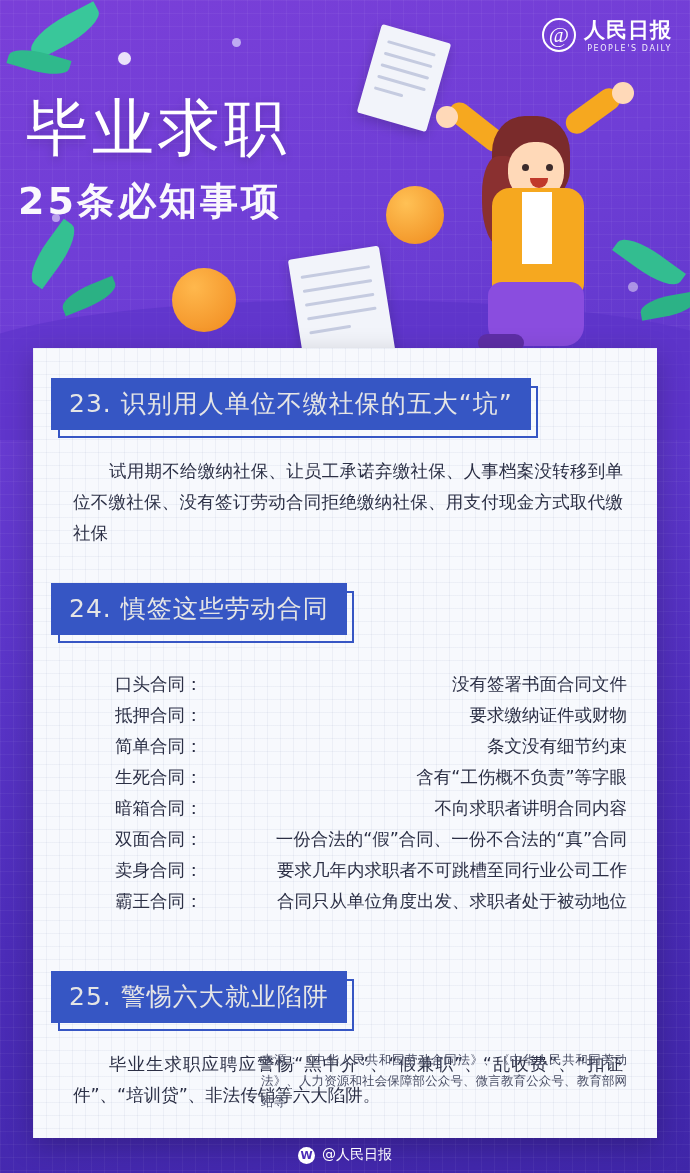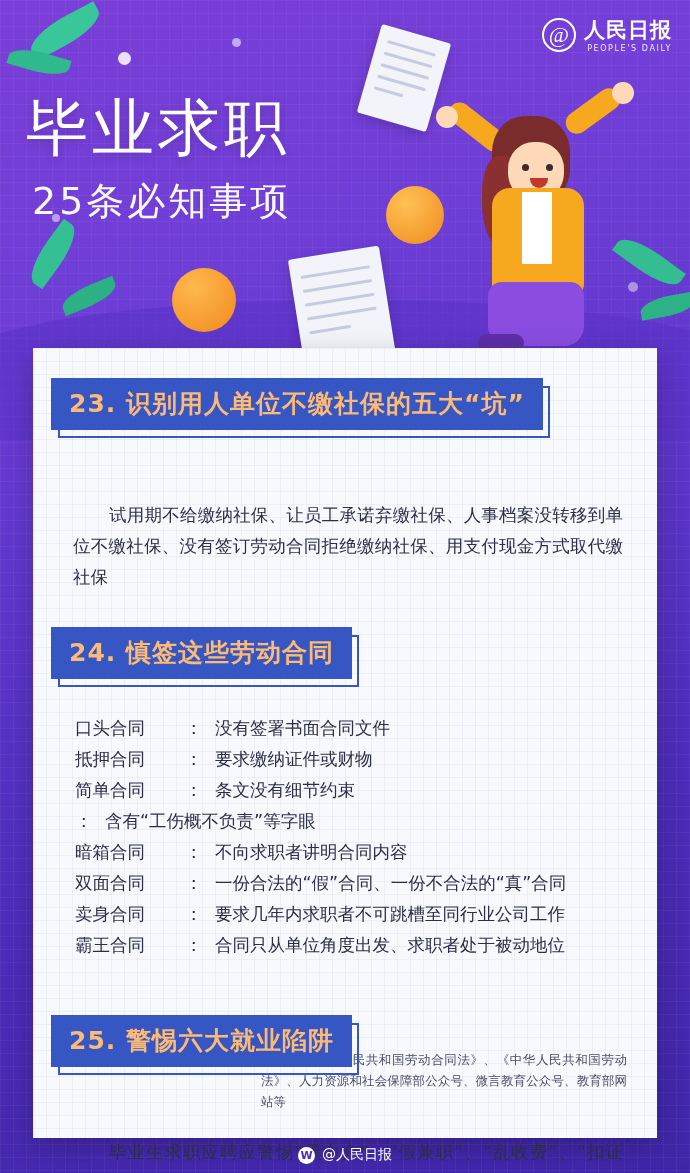--- a/index.html
+++ b/index.html
@@ -44,22 +44,22 @@
   .brand-cn { font-size: 21px; font-weight: bold; letter-spacing: 1px; }
   .brand-en { font-size: 8px; letter-spacing: 1.6px; opacity: .9; }
 
   .title-main {
     position: absolute; left: 26px; top: 86px;
     font-size: 62px; font-weight: normal; color: #ffffff;
     letter-spacing: 4px;
     text-shadow: 0 3px 10px rgba(0,0,0,0.18);
   }
   .title-sub {
-    position: absolute; left: 32px; top: 176px;
-    font-size: 38px; font-weight: normal; color: #ffffff;
+    position: absolute; left: 18px; top: 176px;
+    font-size: 38px; font-weight: bold; color: #ffffff;
     letter-spacing: 3px;
     opacity: .97;
   }
 
   
   .dot-orange-1 { position:absolute; left:172px; top:268px; width:64px; height:64px; border-radius:50%;
       background: radial-gradient(circle at 35% 30%, #ffb84d, #f08a1e); }
   .dot-orange-2 { position:absolute; left:386px; top:186px; width:58px; height:58px; border-radius:50%;
       background: radial-gradient(circle at 35% 30%, #ffc155, #ef8a1c); }
   .dot-small-1 { position:absolute; left:118px; top:52px; width:13px; height:13px; border-radius:50%; background:#ffffff; opacity:.85;}
@@ -110,43 +110,42 @@
       linear-gradient(to right, rgba(140,150,190,0.10) 1px, transparent 1px),
       linear-gradient(to bottom, rgba(140,150,190,0.10) 1px, transparent 1px);
     background-size: 13px 13px;
     box-shadow: 0 8px 26px rgba(0,0,0,0.22);
     padding: 30px 0 0 0;
   }
   .sec-head-wrap { position: relative; margin: 0 0 0 18px; display: inline-block; }
   .sec-head {
     display: inline-block;
     background: #3656c4;
-    color: #fdba74;
-    font-size: 25px; font-weight: bold;
+    color: #e5e5e5;
+    font-size: 25px; font-weight: normal;
     padding: 9px 18px 10px 18px;
     letter-spacing: 1px;
     position: relative; z-index: 2;
   }
   .sec-head-shadow {
     position: absolute; left: 7px; top: 8px; right: -7px; bottom: -8px;
     border: 2px solid #3656c4; z-index: 1;
   }
   .body-text {
     color: #2b2f45;
     font-size: 17.5px;
     line-height: 31px;
     padding: 0 34px 0 40px;
     text-align: justify;
     text-indent: 36px;
-    margin-top: 44px;
   }
   .contract-list { padding: 0 30px 0 42px; }
   .contract-row {
     display: flex; align-items: baseline;
-    font-size: 17.5px; line-height: 31px; color: #2b2f45;
+    font-size: 17.5px; line-height: 31px; color: #2b2f45; text-align: right;
   }
   .contract-name { width: 110px; flex: none; }
   .contract-colon { width: 16px; flex: none; }
   .contract-desc { flex: 1; margin-left: 14px; }
 
   .source {
     position: absolute; left: 0; right: 0; bottom: 26px;
     padding: 0 30px 0 228px;
     font-size: 12.5px; line-height: 21px; color: #4a4f66;
     text-align: justify;
@@ -262,20 +261,21 @@
         <span class="contract-name">抵押合同</span>
         <span class="contract-colon">：</span>
         <span class="contract-desc">要求缴纳证件或财物</span>
       </div>
       <div class="contract-row">
         <span class="contract-name">简单合同</span>
         <span class="contract-colon">：</span>
         <span class="contract-desc">条文没有细节约束</span>
       </div>
       <div class="contract-row">
+        <span class="contract-name">生死合同</span>
         <span class="contract-colon">：</span>
         <span class="contract-desc">含有“工伤概不负责”等字眼</span>
       </div>
       <div class="contract-row">
         <span class="contract-name">暗箱合同</span>
         <span class="contract-colon">：</span>
         <span class="contract-desc">不向求职者讲明合同内容</span>
       </div>
       <div class="contract-row">
         <span class="contract-name">双面合同</span>

